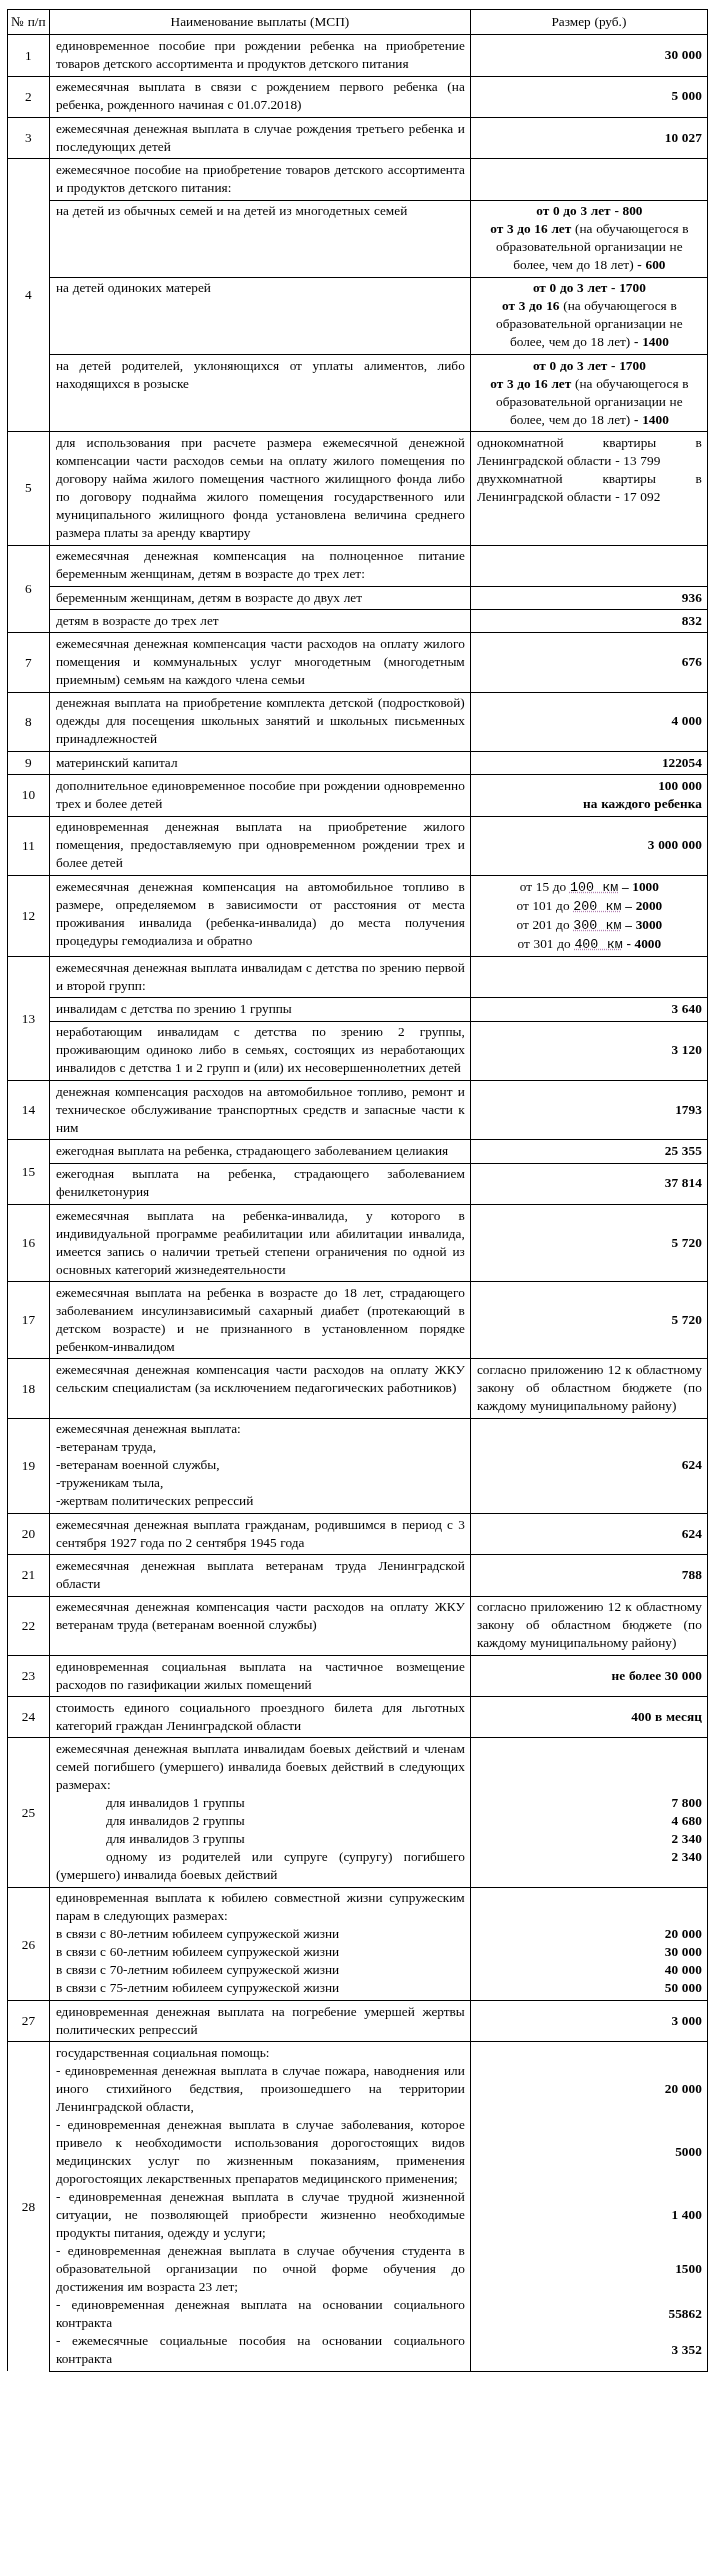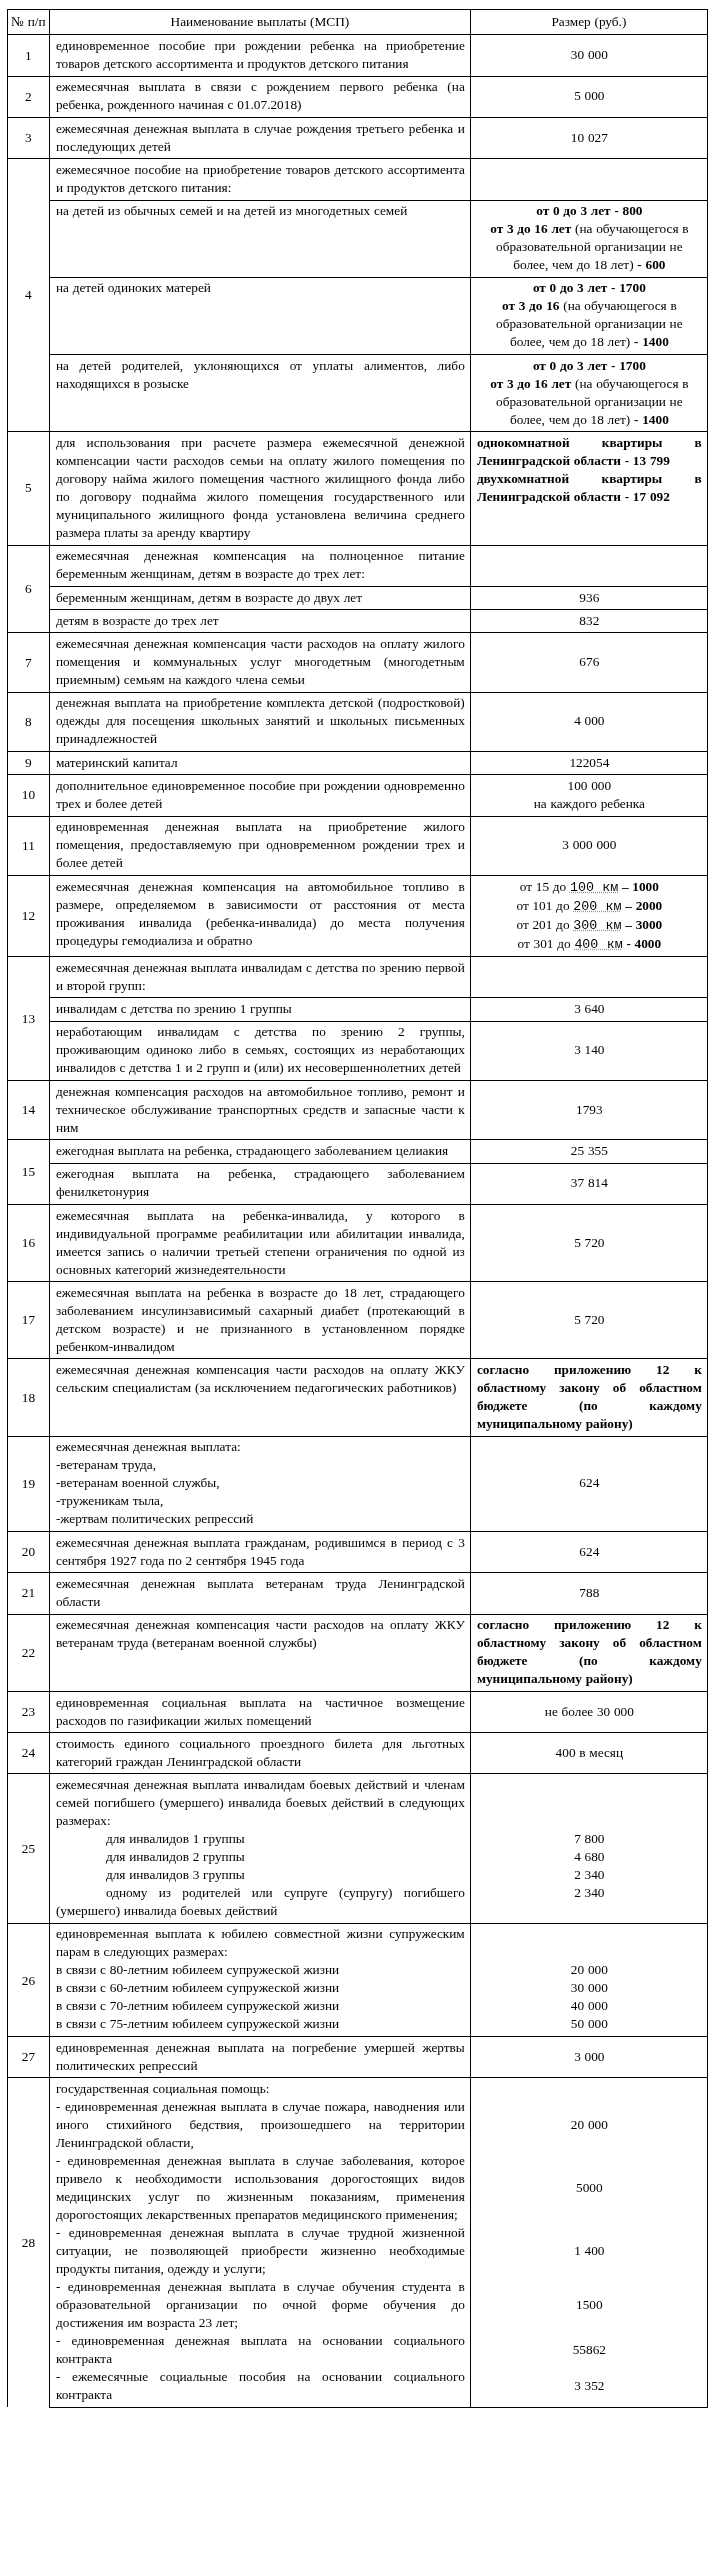--- a/index.html
+++ b/index.html
@@ -34,32 +34,32 @@
   }
   td.num {
     text-align: center;
     vertical-align: middle;
     padding: 1.7px 1.7px;
   }
   td.name { text-align: justify; margin-top: 48px; }
   td.name .para { text-align: justify; }
   td.name .para.ind { text-indent: 50px; }
   td.value {
-    text-align: center;
-    font-weight: normal;
+    text-align: right;
+    font-weight: bold;
     vertical-align: middle;
   }
   td.value.left {
     text-align: center;
     font-weight: normal;
     vertical-align: top;
   }
   td.value.justify {
     text-align: justify;
-    font-weight: bold;
+    font-weight: normal;
     vertical-align: top;
     margin-left: 8px;
   }
   td.value .vline b { font-weight: bold; }
   .u {
     text-decoration-line: underline;
     text-decoration-style: dotted;
     text-decoration-color: #b383b3;
     font-family: Liberation Mono, monospace;
   }
@@ -251,21 +251,21 @@
           </td>
           <td class="value">
             <div class="vline"><span>3 640</span></div>
           </td>
         </tr>
         <tr>
           <td class="name">
             <div class="para">неработающим инвалидам с детства по зрению 2 группы, проживающим одиноко либо в семьях, состоящих из неработающих инвалидов с детства 1 и 2 групп и (или) их несовершеннолетних детей</div>
           </td>
           <td class="value">
-            <div class="vline"><span>3 140</span></div>
+            <div class="vline"><span>3 120</span></div>
           </td>
         </tr>
         <tr>
           <td class="num" rowspan="1">14</td>
           <td class="name">
             <div class="para">денежная компенсация расходов на автомобильное топливо, ремонт и техническое обслуживание транспортных средств и запасные части к ним</div>
           </td>
           <td class="value">
             <div class="vline"><span>1793</span></div>
           </td>

